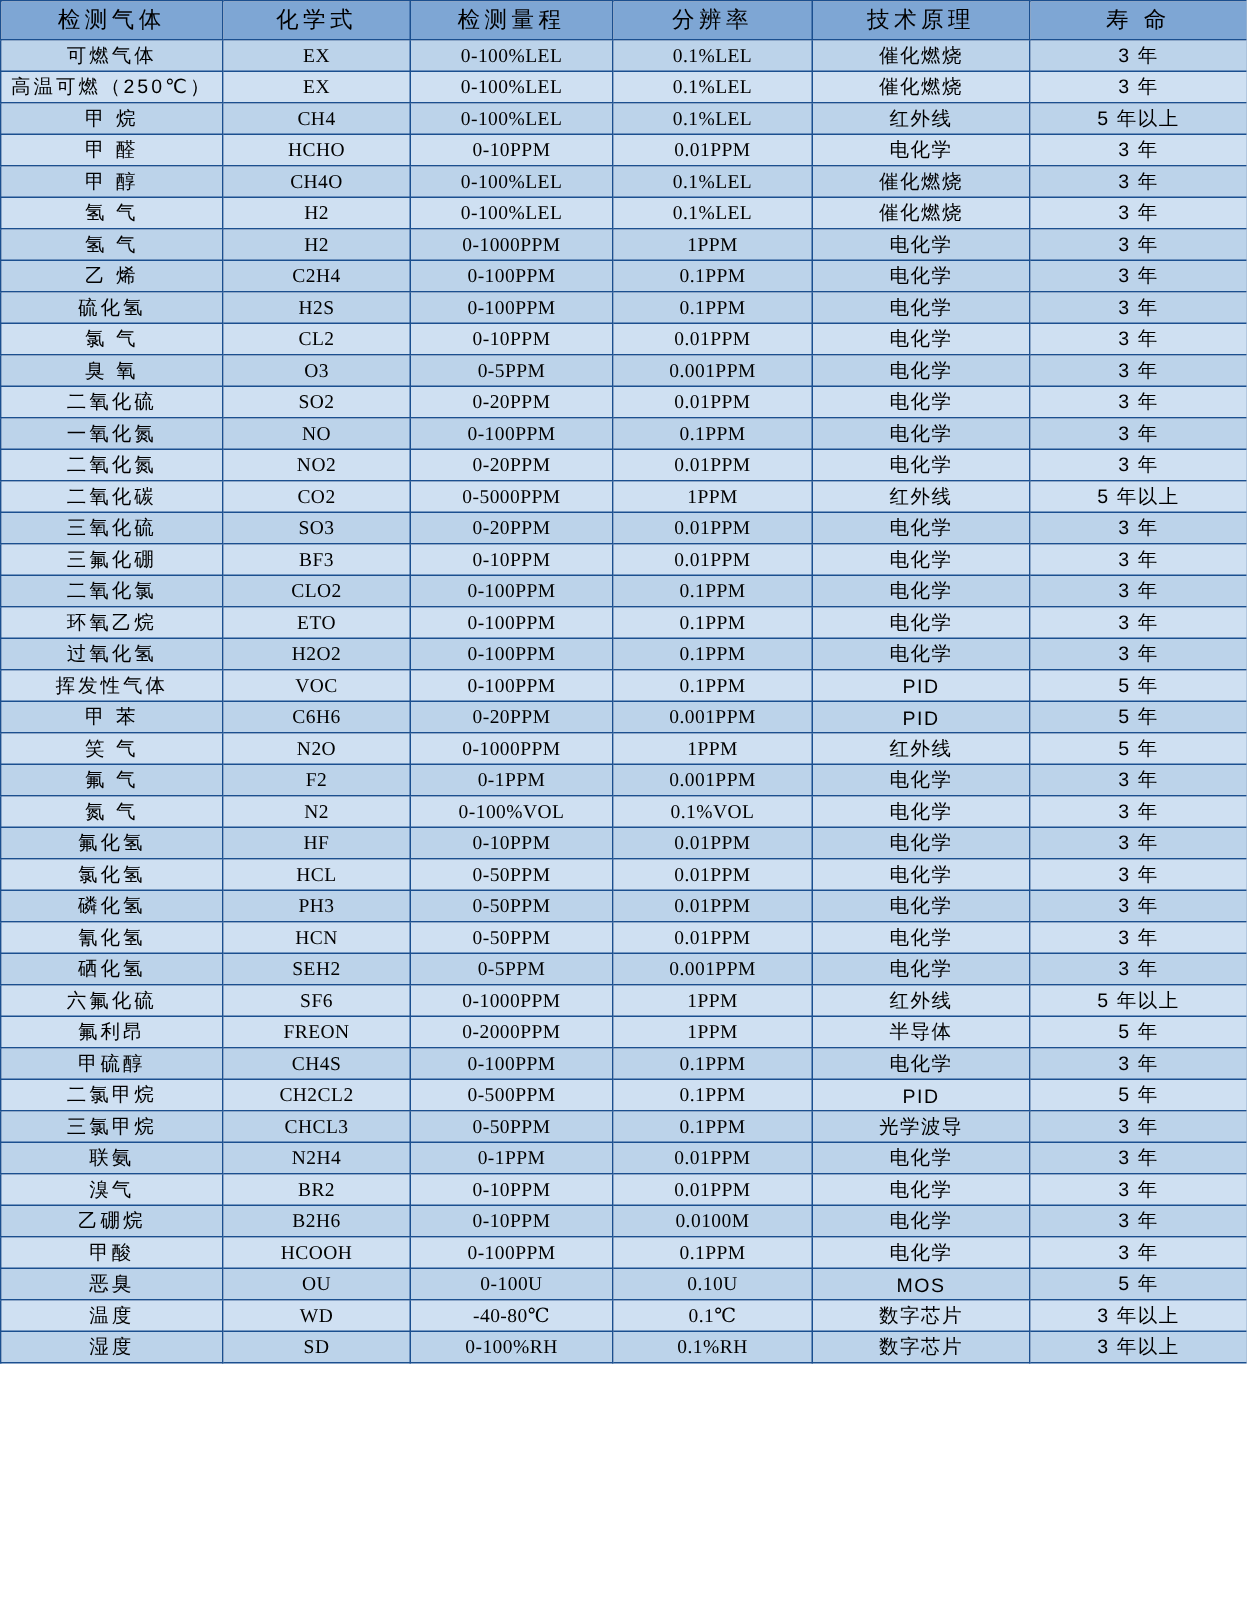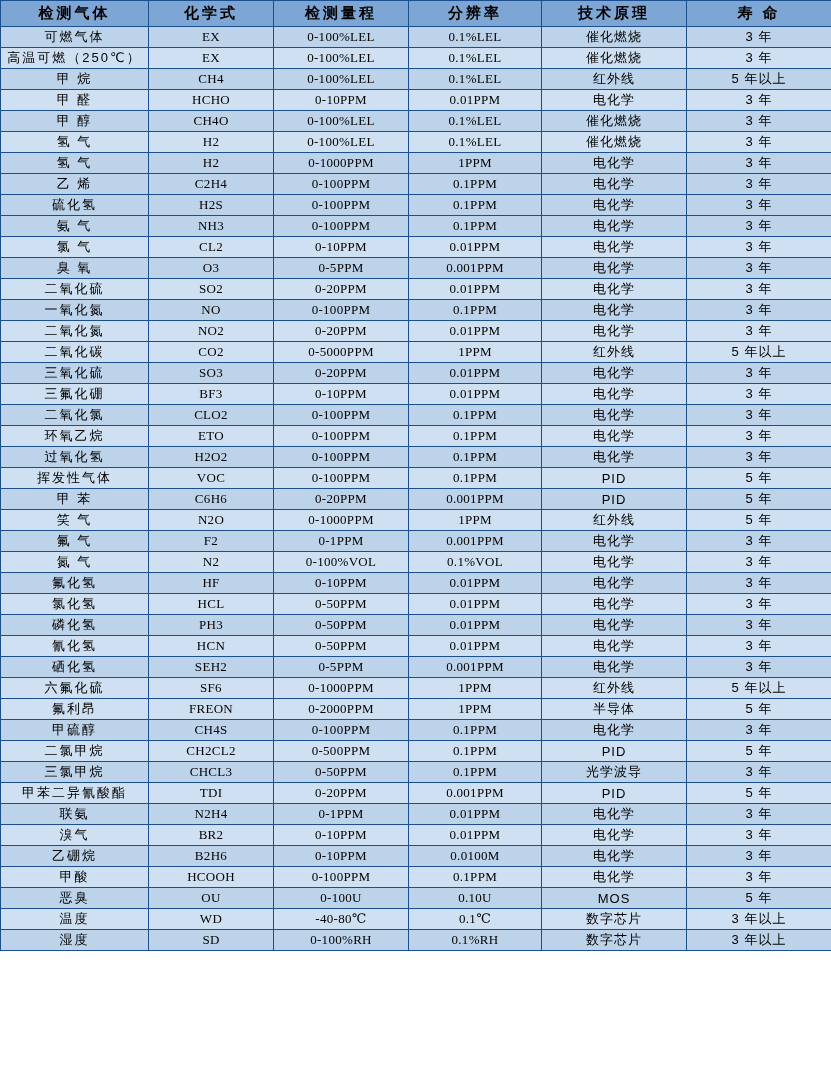--- a/index.html
+++ b/index.html
@@ -32,21 +32,21 @@
     vertical-align: middle;
     padding: 0;
     overflow: hidden;
     white-space: nowrap;
   }
   table.gas-table thead th {
     height: 26px;
     background: #7ea6d4;
     color: #000000;
     font-size: 15px;
-    font-weight: bold;
+    font-weight: normal;
     letter-spacing: 3px;
   }
   table.gas-table tbody td {
     height: 21px;
     font-size: 13px;
     color: #000000;
   }
   table.gas-table tbody tr.odd td { background: #bcd3ea; }
   table.gas-table tbody tr.even td { background: #cfe0f2; }
 
@@ -155,28 +155,20 @@
         <td class="cell-life">3 年</td>
       </tr>
       <tr class="odd">
         <td class="cell-name">硫化氢</td>
         <td class="cell-formula">H2S</td>
         <td class="cell-range">0-100PPM</td>
         <td class="cell-res">0.1PPM</td>
         <td class="cell-principle">电化学</td>
         <td class="cell-life">3 年</td>
       </tr>
-      <tr class="odd">
-        <td class="cell-name">氨 气</td>
-        <td class="cell-formula">NH3</td>
-        <td class="cell-range">0-100PPM</td>
-        <td class="cell-res">0.1PPM</td>
-        <td class="cell-principle">电化学</td>
-        <td class="cell-life">3 年</td>
-      </tr>
       <tr class="even">
         <td class="cell-name">氯 气</td>
         <td class="cell-formula">CL2</td>
         <td class="cell-range">0-10PPM</td>
         <td class="cell-res">0.01PPM</td>
         <td class="cell-principle">电化学</td>
         <td class="cell-life">3 年</td>
       </tr>
       <tr class="odd">
         <td class="cell-name">臭 氧</td>
@@ -371,28 +363,20 @@
         <td class="cell-life">5 年</td>
       </tr>
       <tr class="odd">
         <td class="cell-name">三氯甲烷</td>
         <td class="cell-formula">CHCL3</td>
         <td class="cell-range">0-50PPM</td>
         <td class="cell-res">0.1PPM</td>
         <td class="cell-principle">光学波导</td>
         <td class="cell-life">3 年</td>
       </tr>
-      <tr class="even">
-        <td class="cell-name">甲苯二异氰酸酯</td>
-        <td class="cell-formula">TDI</td>
-        <td class="cell-range">0-20PPM</td>
-        <td class="cell-res">0.001PPM</td>
-        <td class="cell-principle">PID</td>
-        <td class="cell-life">5 年</td>
-      </tr>
       <tr class="odd">
         <td class="cell-name">联氨</td>
         <td class="cell-formula">N2H4</td>
         <td class="cell-range">0-1PPM</td>
         <td class="cell-res">0.01PPM</td>
         <td class="cell-principle">电化学</td>
         <td class="cell-life">3 年</td>
       </tr>
       <tr class="even">
         <td class="cell-name">溴气</td>

